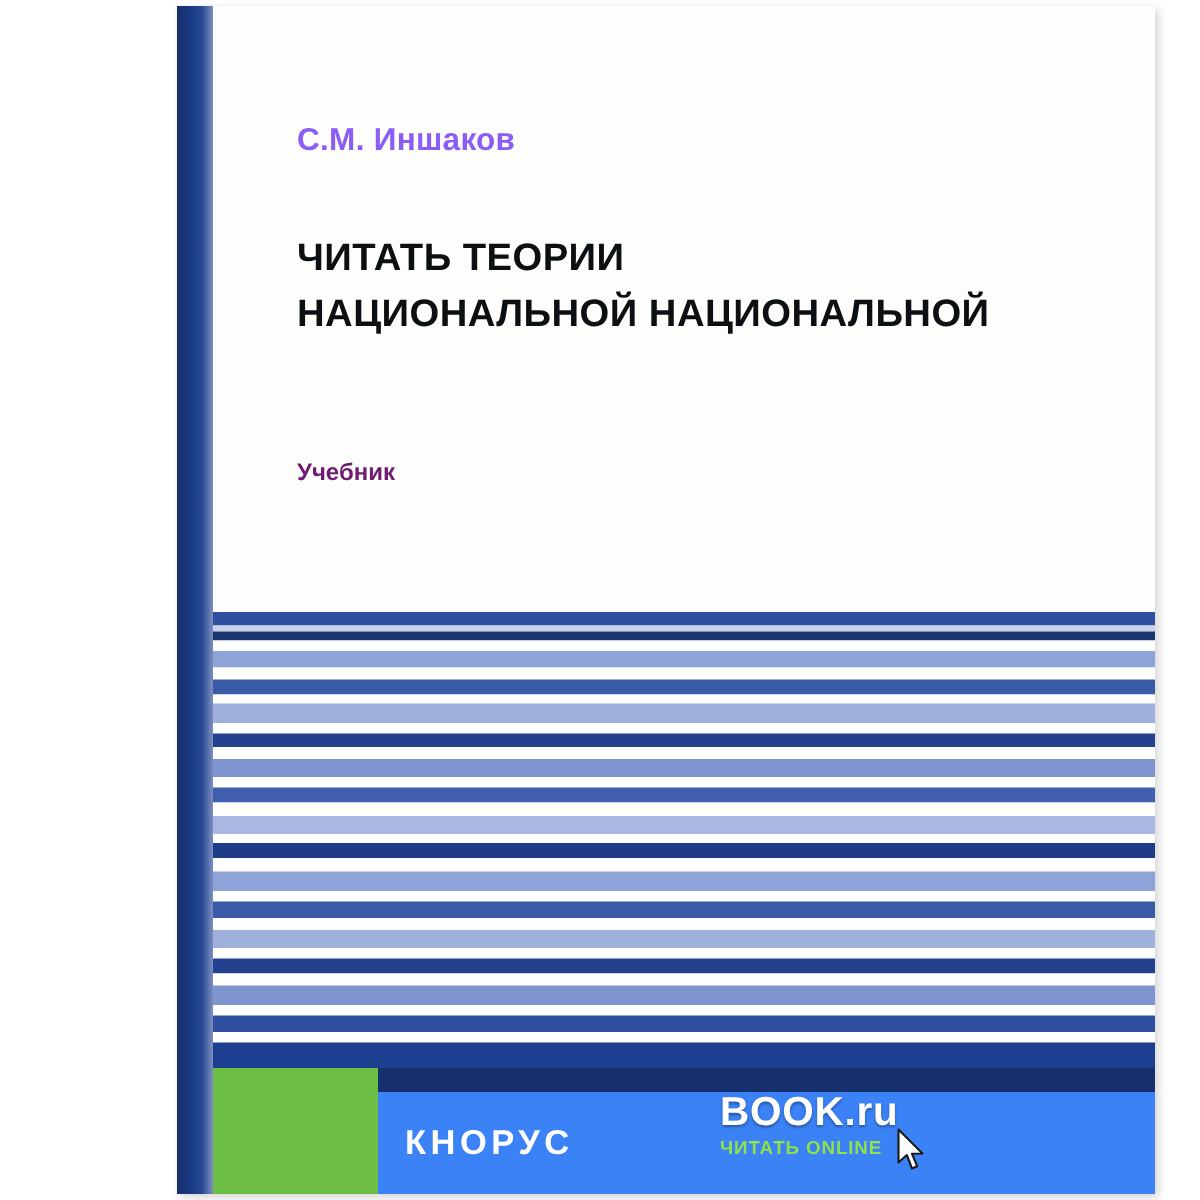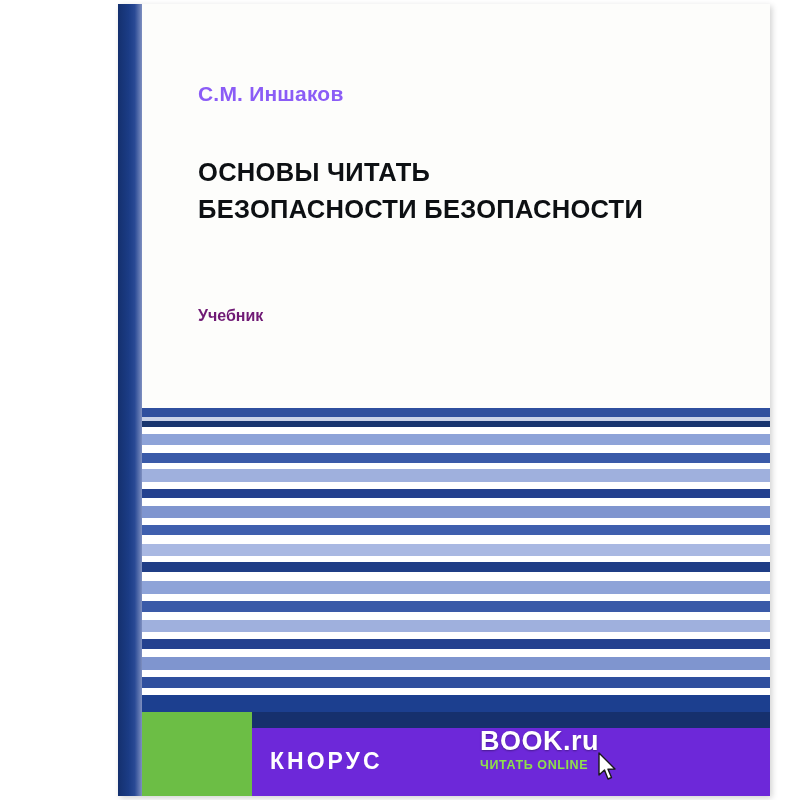--- a/index.html
+++ b/index.html
@@ -105,21 +105,21 @@
     left: 0;
     right: 0;
   }
   
   .bottom-block {
     position: absolute;
     left: 24px;
     top: 708px;
     right: 0;
     bottom: 0;
-    background: #6d28d9;
+    background: #3b82f6;
   }
   .bottom-block .deep {
     position: absolute;
     left: 0; right: 0; top: 0; height: 16px;
     background: #16306d;
   }
   .green-tab {
     position: absolute;
     left: 0;
     top: 0;
@@ -175,22 +175,22 @@
   <div class="page-bg"></div>
 
   <div class="book">
 
     <div class="spine"></div>
     <div class="spine-inner-shadow"></div>
 
     <div class="top-field">
       <div class="author">С.М. Иншаков</div>
       <div class="title">
-        <div>ОСНОВЫ ЧИТАТЬ</div>
-        <div>БЕЗОПАСНОСТИ БЕЗОПАСНОСТИ</div>
+        <div>ЧИТАТЬ ТЕОРИИ</div>
+        <div>НАЦИОНАЛЬНОЙ НАЦИОНАЛЬНОЙ</div>
       </div>
       <div class="subtitle">Учебник</div>
     </div>
 
     <div class="stripes" id="stripes">
         <div class="stripe" style="top: 0px; height: 9px; background: rgb(47, 79, 158);"></div>
         <div class="stripe" style="top: 9px; height: 4px; background: rgb(201, 210, 232);"></div>
         <div class="stripe" style="top: 13px; height: 6px; background: rgb(24, 53, 111);"></div>
         <div class="stripe" style="top: 19px; height: 7px; background: rgb(255, 255, 255);"></div>
         <div class="stripe" style="top: 26px; height: 11px; background: rgb(142, 163, 216);"></div>

